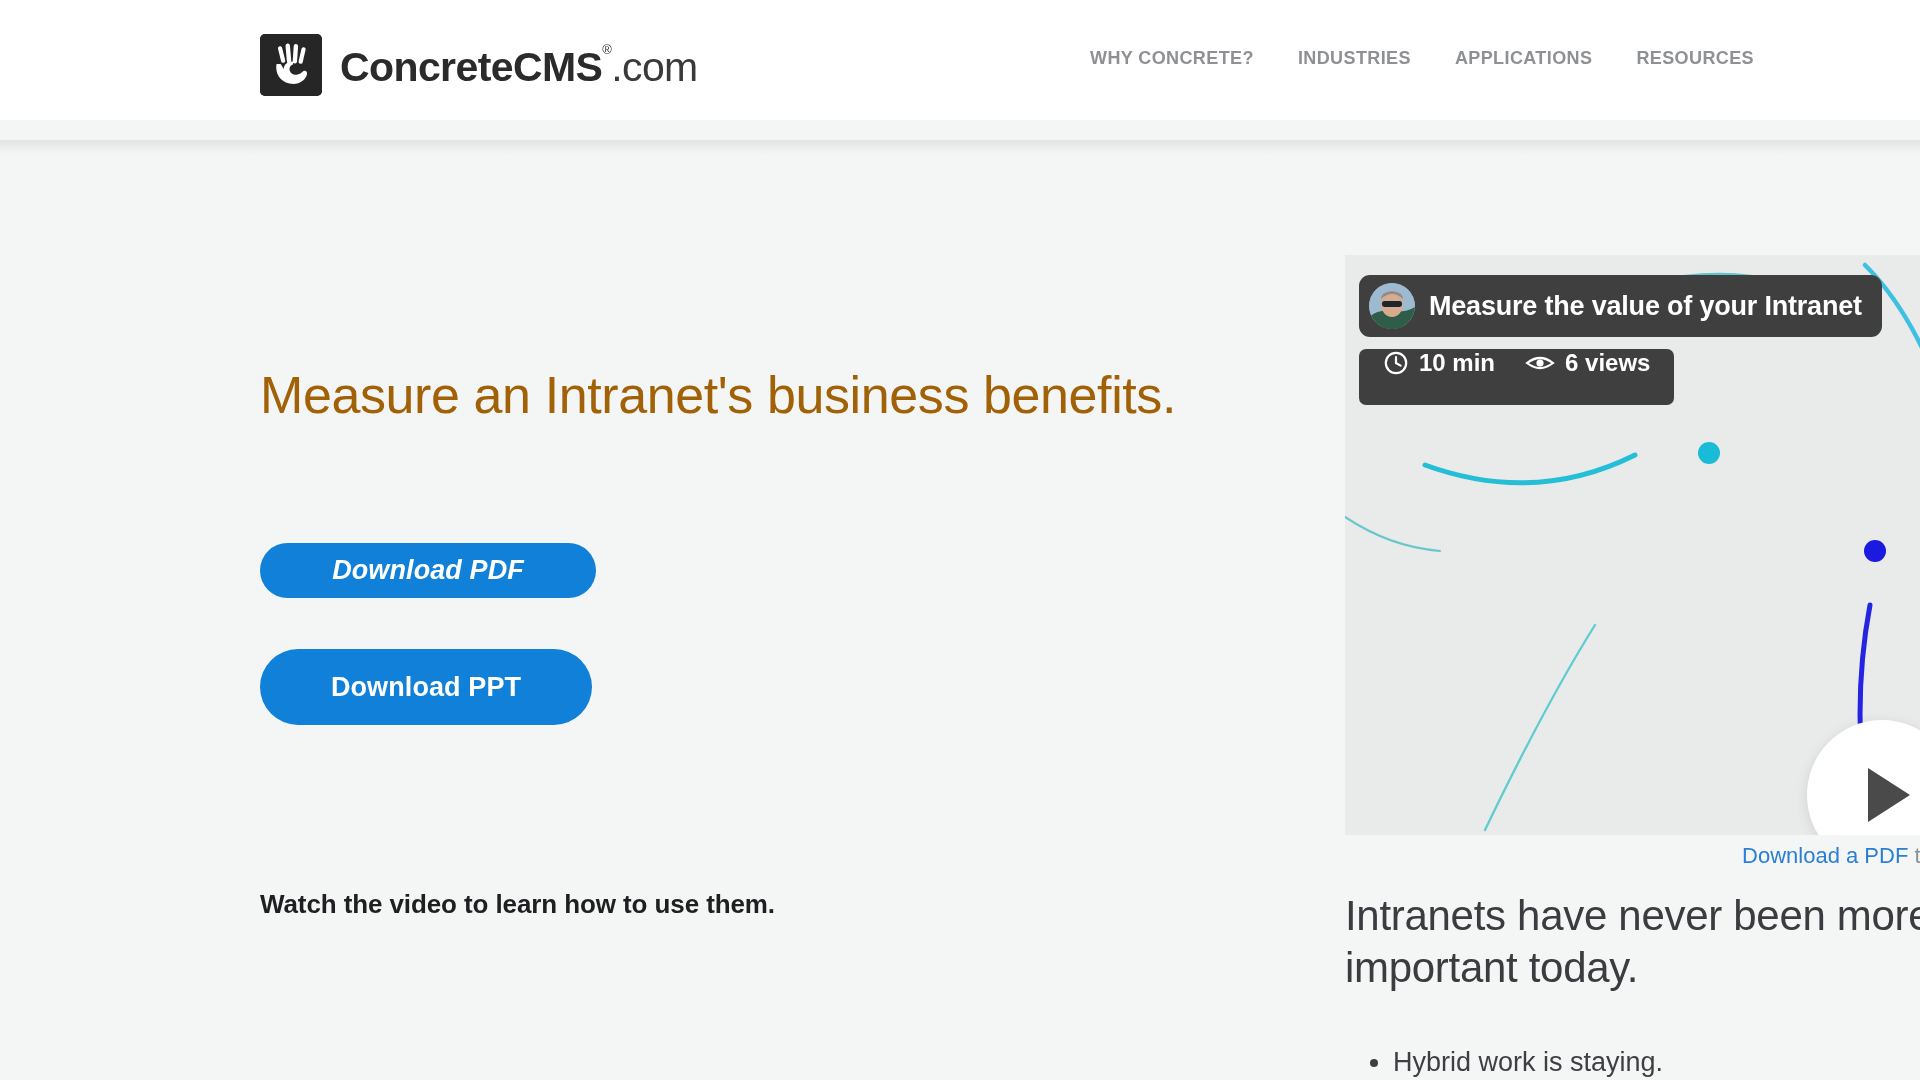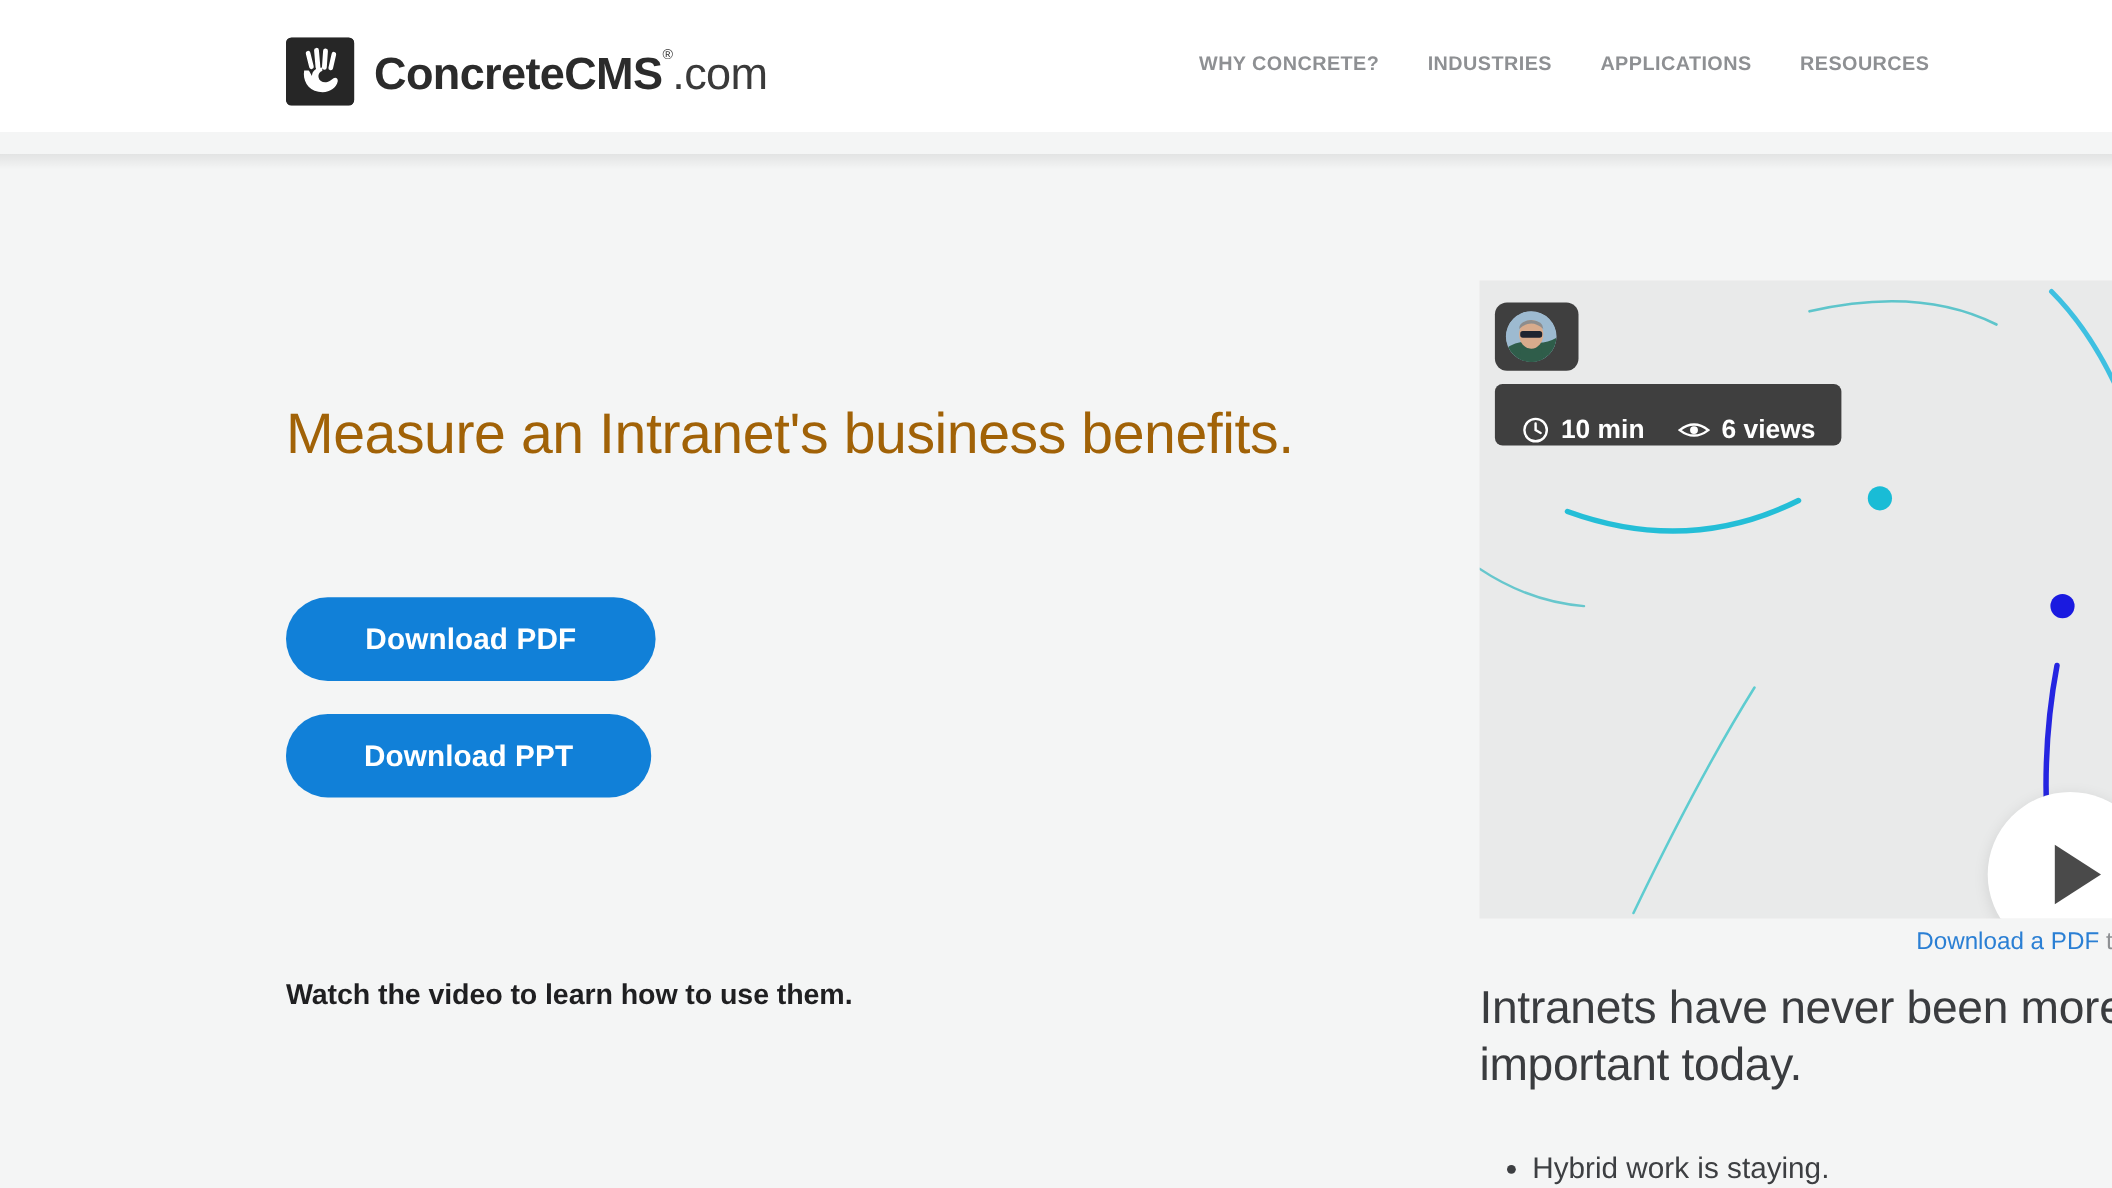--- a/index.html
+++ b/index.html
@@ -136,21 +136,21 @@
     font-weight: 700;
     letter-spacing: 0.1px;
     border-radius: 42px;
     cursor: pointer;
     text-align: center;
     line-height: 1;
   }
   .btn-pdf {
     position: absolute;
     left: 0; top: 403px;
-    width: 336px; height: 76px;
+    width: 336px; height: 55px; font-style: italic;
   }
   .btn-ppt {
     position: absolute;
     left: 0; top: 509px;
     width: 332px; height: 76px;
   }
 
   .watch-line {
     position: absolute;
     left: 0; top: 737px;
@@ -234,21 +234,21 @@
   }
 
   .vid-stats-pill {
     position: absolute;
     left: 14px;
     top: 94px;
     height: 56px;
     background: #3f3f3f;
     border-radius: 7px;
     display: flex;
-    align-items: flex-end;
+    align-items: flex-start;
     gap: 30px;
     padding: 0 24px;
     white-space: nowrap;
   }
   .stat {
     display: flex;
     align-items: center;
     gap: 10px;
     color: #ffffff;
     font-size: 24px;
@@ -364,20 +364,21 @@
         <span class="vid-avatar">
           <svg viewBox="0 0 46 46" xmlns="http://www.w3.org/2000/svg">
             <circle cx="23" cy="23" r="23" fill="#9dbad0"></circle>
             <path d="M0 34 Q10 26 23 28 Q36 30 46 24 L46 46 L0 46 Z" fill="#2f5d4a"></path>
             <ellipse cx="23" cy="21" rx="11" ry="13" fill="#d8ab8c"></ellipse>
             <path d="M12 16 Q23 6 34 16 Q34 9 23 8 Q12 9 12 16 Z" fill="#8d8d8d"></path>
             <rect x="13" y="18" width="20" height="6" rx="2.4" fill="#1e2430"></rect>
             <path d="M14 32 Q23 37 32 32 L34 46 L12 46 Z" fill="#2f5d4a"></path>
           </svg>
         </span>
+        <span class="vid-title-text">Measure the value of your Intranet</span>
       </div>
 
       <div class="vid-stats-pill">
         <span class="stat">
           <svg width="26" height="26" viewBox="0 0 26 26">
             <circle cx="13" cy="13" r="10.2" fill="none" stroke="#ffffff" stroke-width="2.2"></circle>
             <path d="M13 7 L13 13 L17.6 15.6" fill="none" stroke="#ffffff" stroke-width="2.2" stroke-linecap="round"></path>
           </svg>
           <span>10 min</span>
         </span>

